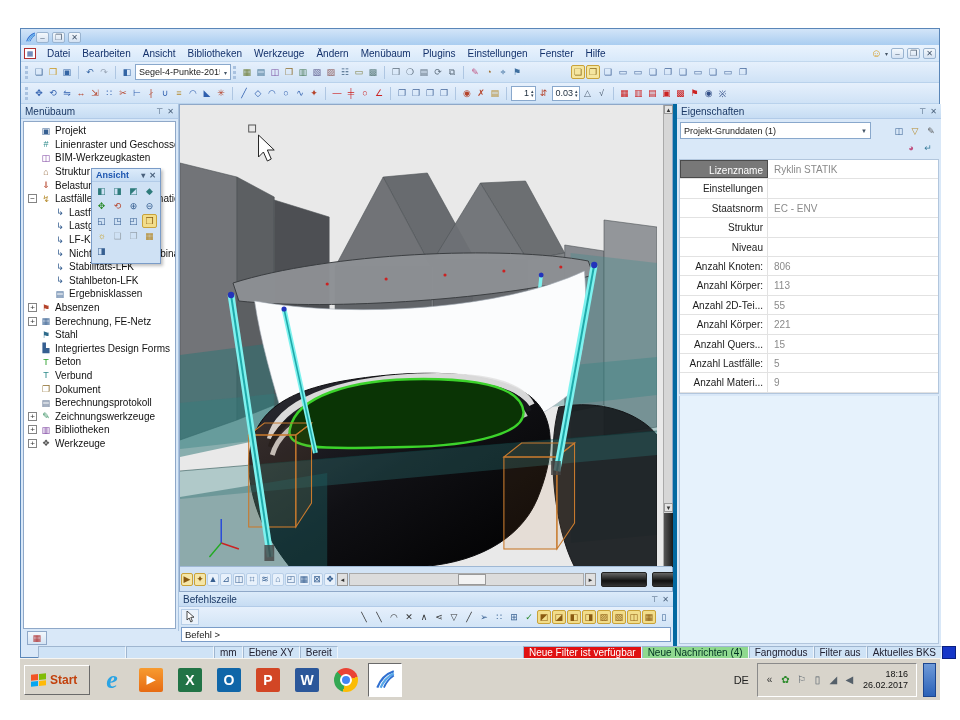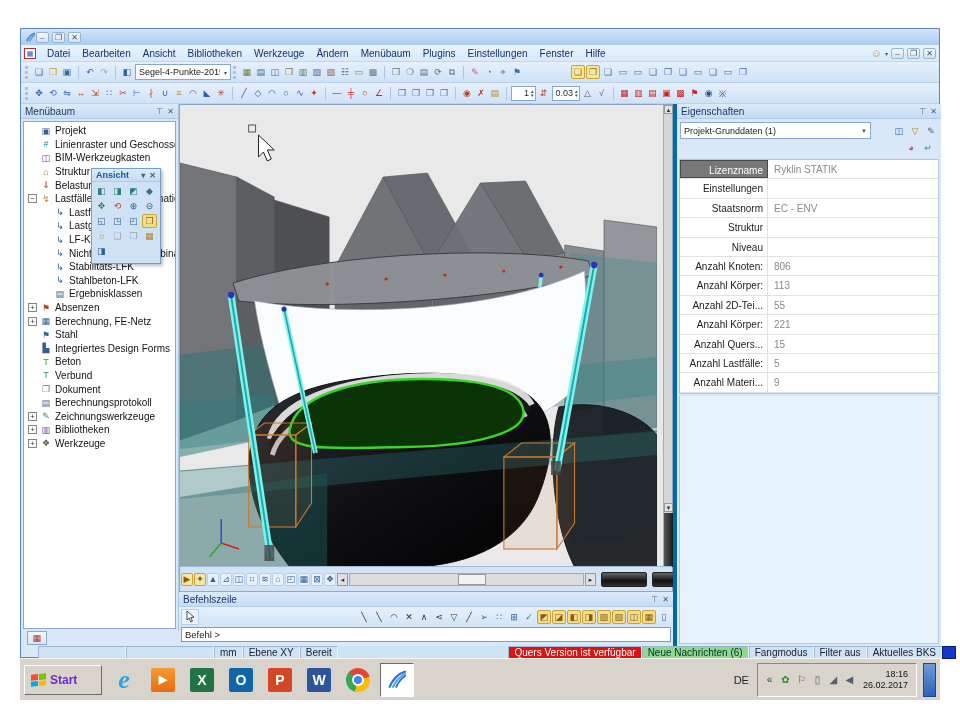--- a/index.html
+++ b/index.html
@@ -113,22 +113,22 @@
   .sseg { border:1px solid; border-color:#9fb6d0 #eef5fc #eef5fc #9fb6d0; padding:0 5px;
     display:flex; align-items:center; white-space:nowrap; }
   .sseg.grow { flex:1; border:none; }
   .badge-red { background:#e01111; color:#fff; }
   .badge-green { background:#8fd98f; color:#032; }
   .bluebox { width:14px; background:#1536c8; border:1px solid #0a1f80; }
 
   
   .taskbar { position:absolute; left:0; top:630px; width:920px; height:42px; background:#d8d4cb;
     border-top:1px solid #f6f5f1; display:flex; align-items:center; padding:0 4px; gap:5px; }
-  .startbtn { display:flex; align-items:center; gap:4px; width:78px; height:30px; padding:0 6px;
-    background:#d8d4cb; border:1px solid; border-color:#fff #6a6a6a #6a6a6a #fff; font-weight:bold; font-size:12px; color:#6d28d9; }
+  .startbtn { display:flex; align-items:center; gap:4px; width:66px; height:30px; padding:0 6px;
+    background:#d8d4cb; border:1px solid; border-color:#fff #6a6a6a #6a6a6a #fff; font-weight:bold; font-size:12px; color:#c2410c; }
   .wflag { width:15px; height:12px; display:grid; grid-template:1fr 1fr / 1fr 1fr; gap:1px; transform:skewY(-5deg); }
   .wflag i { display:block; }
   .appbtn { width:34px; height:34px; display:flex; align-items:center; justify-content:center; }
   .otile { width:24px; height:24px; border-radius:2px; color:#fff; font-weight:bold; font-size:14px;
     display:flex; align-items:center; justify-content:center; }
   .ie-e { font-size:26px; font-weight:bold; font-style:italic; color:#2ba4e4; font-family:"Liberation Serif", serif; }
   .wmp { background:linear-gradient(#f79b30,#e76b12); }
   .chrome { position:relative; width:24px; height:24px; border-radius:50%;
     background:conic-gradient(from -45deg,#ea4335 0 120deg,#fbbc05 120deg 240deg,#34a853 240deg 360deg); }
   .chrome::after { content:""; position:absolute; inset:6px; border-radius:50%; background:#4285f4; border:2px solid #fff; }
@@ -727,22 +727,22 @@
       <input class="cmdinput" readonly="" value="Befehl &gt;" style="">
     </div>
 
     <div class="statusbar">
       <span class="sseg" style="width:88px"></span>
       <span class="sseg" style="width:88px"></span>
       <span class="sseg">mm</span>
       <span class="sseg">Ebene XY</span>
       <span class="sseg">Bereit</span>
       <span class="sseg grow"></span>
-      <span class="sseg badge-red">Quers Version ist verfügbar</span>
-      <span class="sseg badge-green">Neue Nachrichten (6)</span>
+      <span class="sseg badge-red">Neue Filter ist verfügbar</span>
+      <span class="sseg badge-green">Neue Nachrichten (4)</span>
       <span class="sseg">Fangmodus</span>
       <span class="sseg">Filter aus</span>
       <span class="sseg">Aktuelles BKS</span>
       <span class="sseg bluebox"></span>
     </div>
   </div>
 
   <div class="taskbar">
     <button class="startbtn">
       <span class="wflag">

